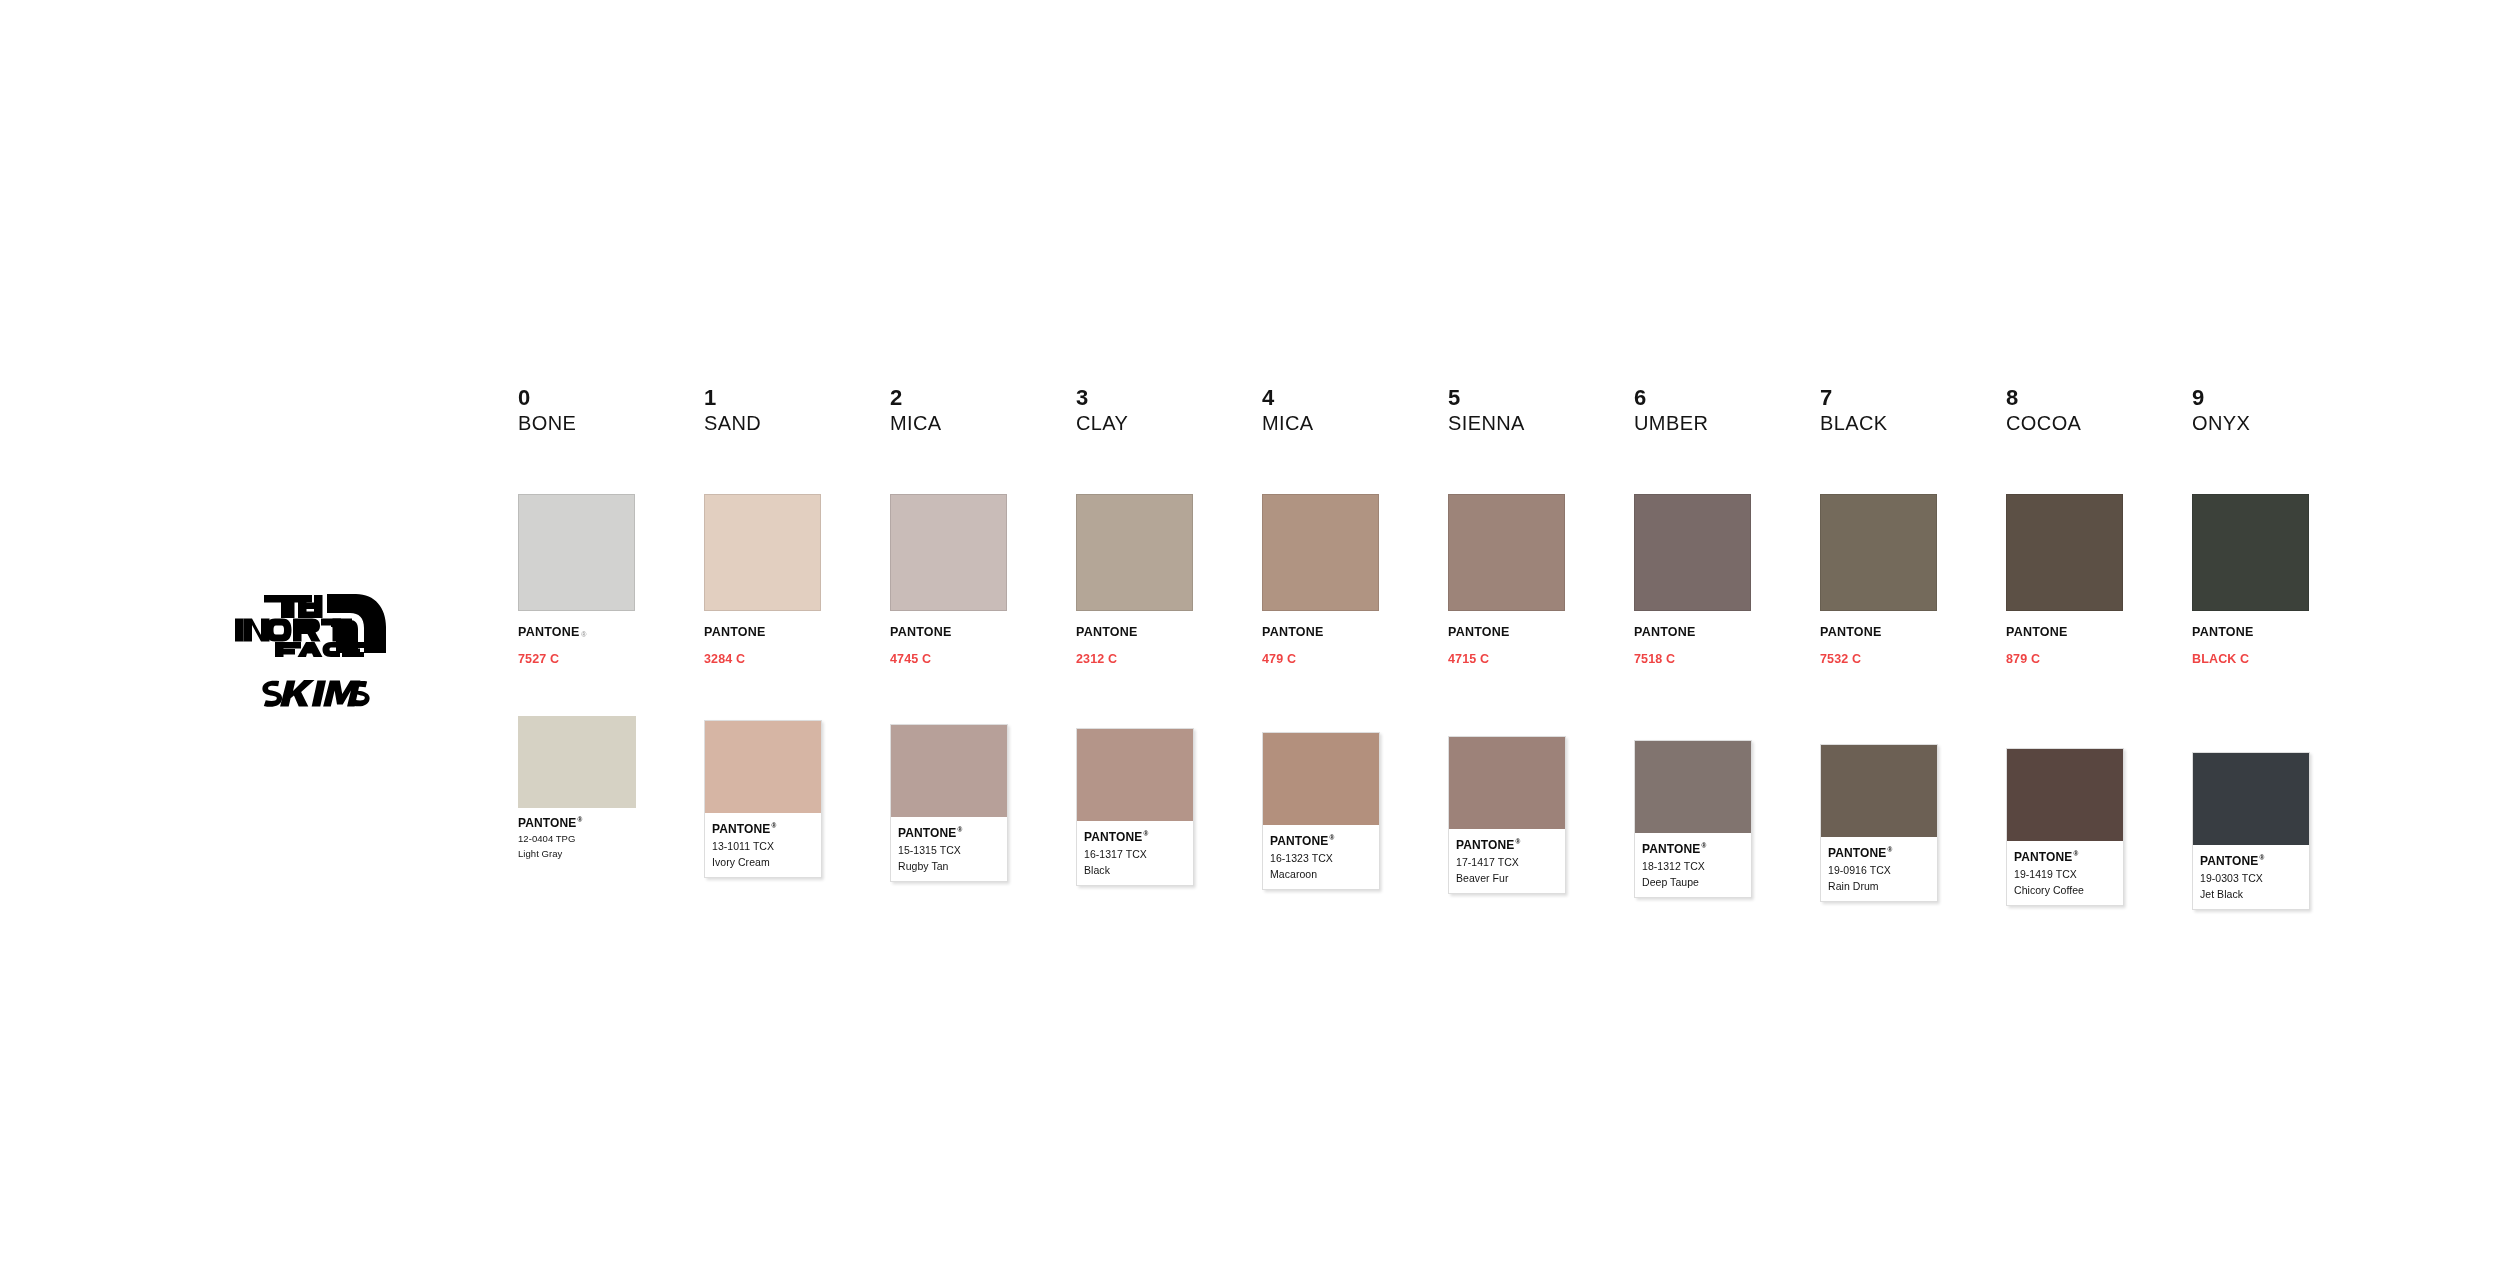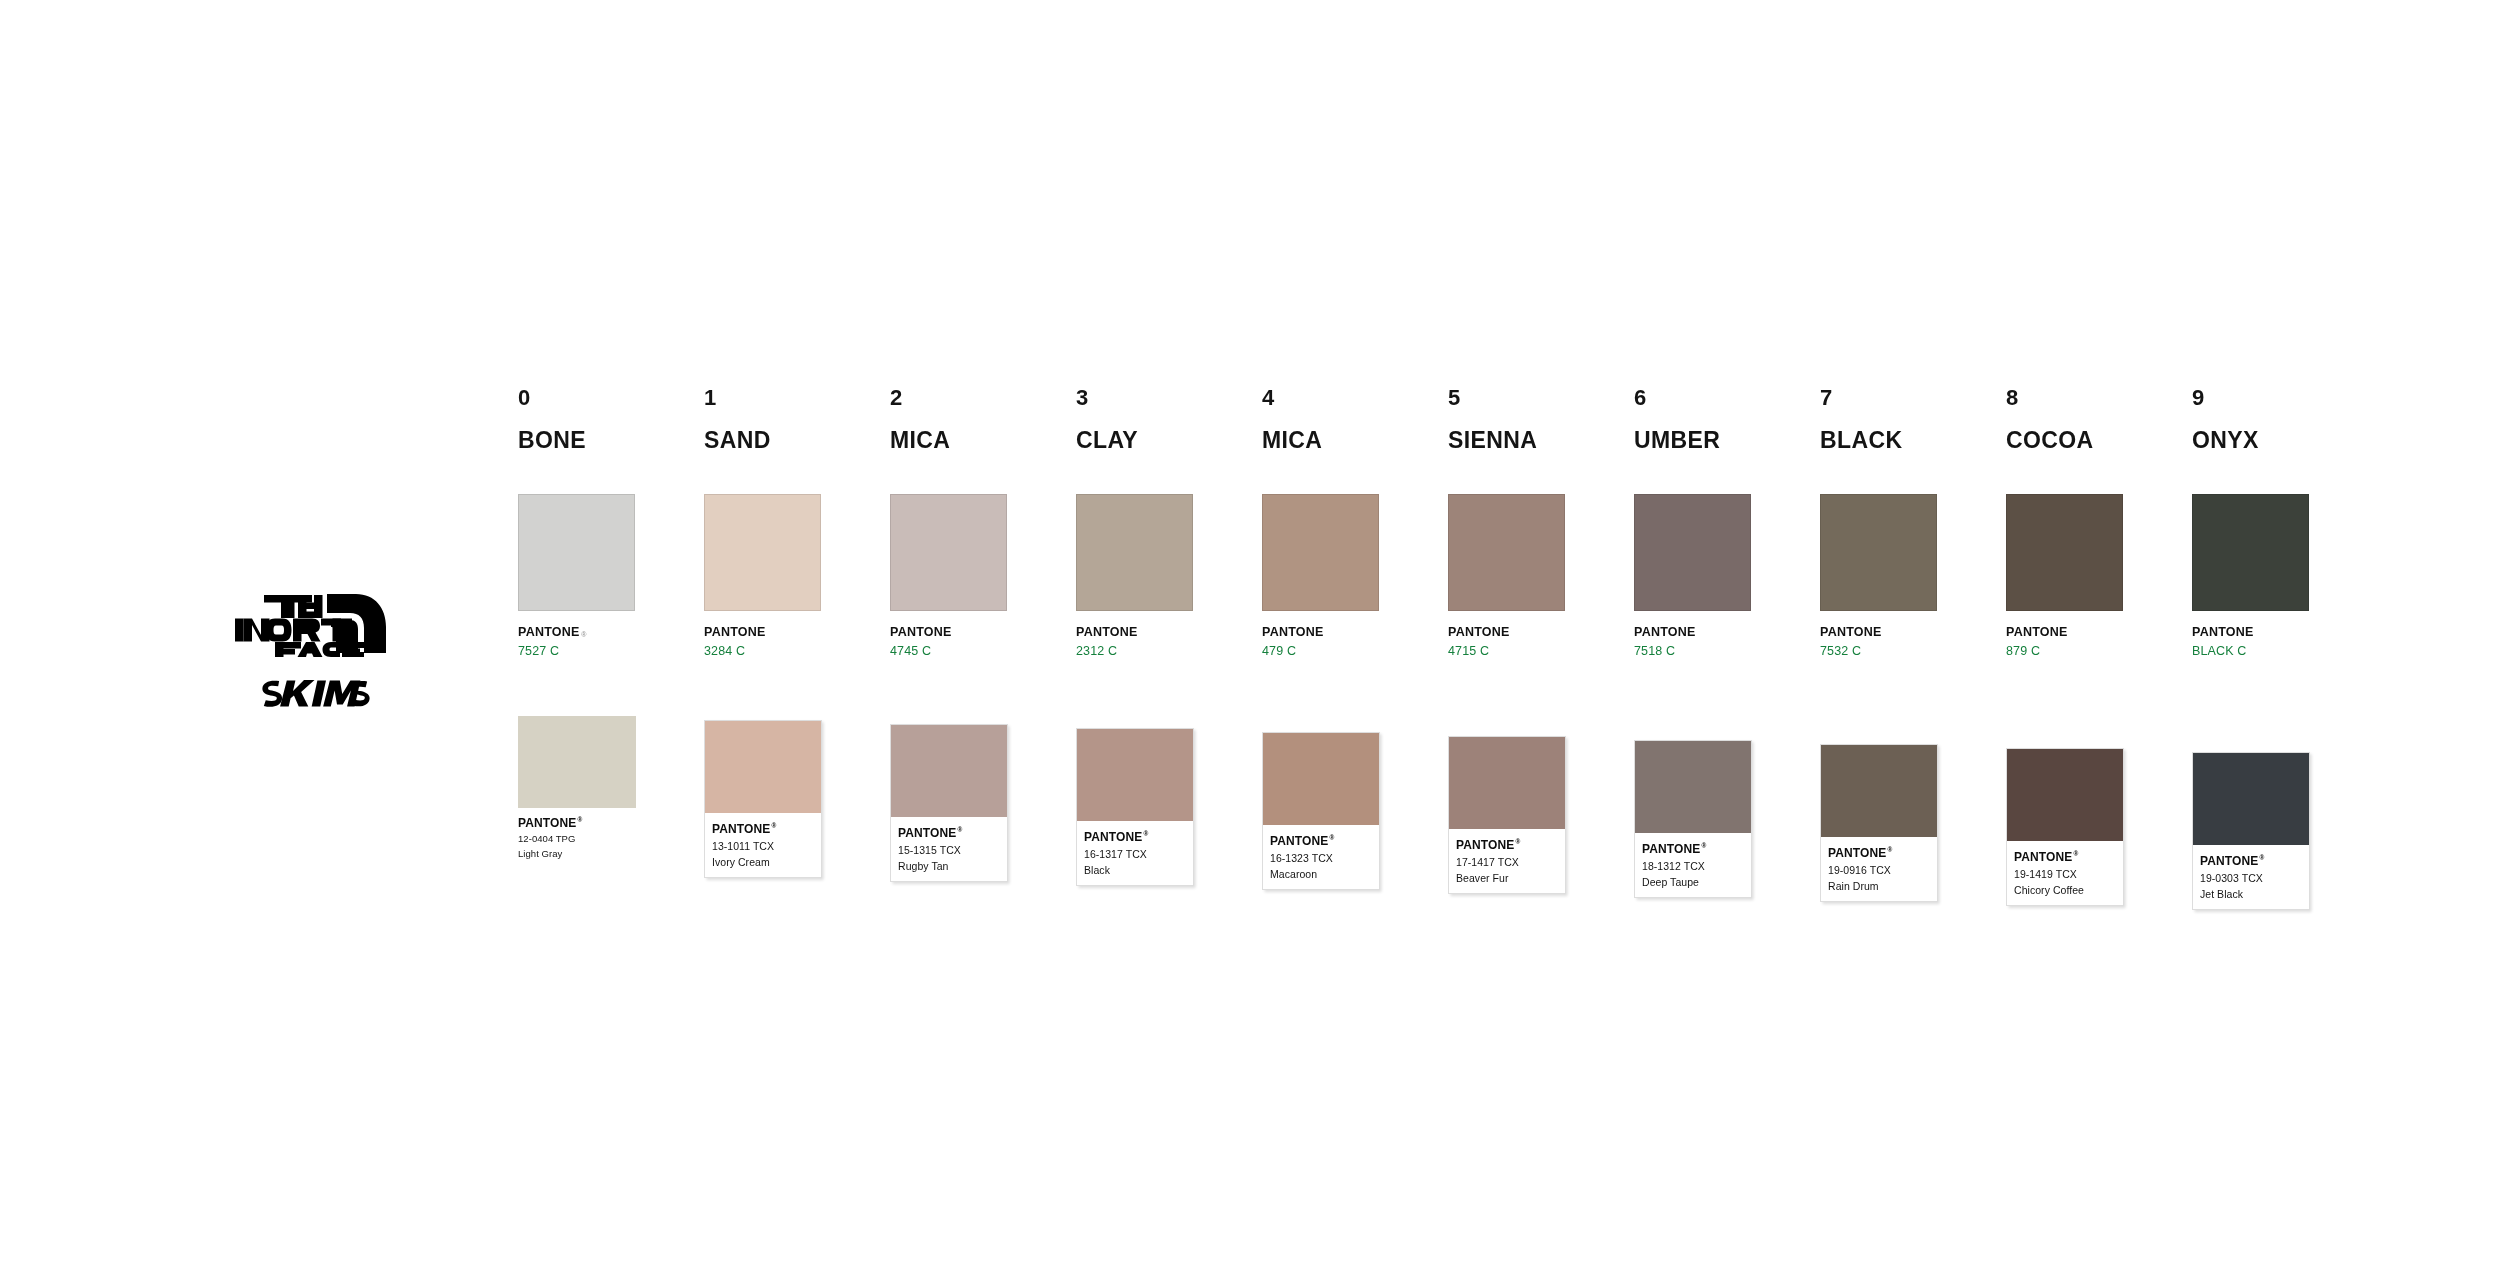--- a/index.html
+++ b/index.html
@@ -62,26 +62,26 @@
   
   .col-head { position: absolute; top: 0; left: 0; }
   .col-index {
     font-size: 22px;
     font-weight: bold;
     color: #141414;
     letter-spacing: 0.2px;
     line-height: 1.05;
   }
   .col-name {
-    font-size: 23px;
-    font-weight: bold;
+    font-size: 20px;
+    font-weight: normal;
     color: #141414;
     letter-spacing: 0.4px;
     line-height: 1.15;
-    margin-top: 18px;
+    margin-top: 3px;
   }
 
   
   .coated {
     position: absolute;
     top: 108px;
     left: 0;
   }
   .coated-swatch {
     width: 117px;
@@ -101,25 +101,25 @@
   .coated-word .reg {
     position: absolute;
     right: -7px;
     bottom: 1px;
     font-size: 7px;
     font-weight: normal;
     color: #8c8c8c;
   }
   .coated-code {
     font-size: 12.5px;
-    font-weight: normal;
-    color: #15803d;
+    font-weight: bold;
+    color: #ef4444;
     letter-spacing: 0.15px;
     line-height: 1.3;
-    margin-top: 2px;
+    margin-top: 10px;
   }
 
   
   .tcx-card {
     position: absolute;
     width: 118px;
     background: #ffffff;
     border: 1px solid #dddddd;
     box-shadow: 1.5px 2px 3px rgba(0,0,0,0.14);
   }

